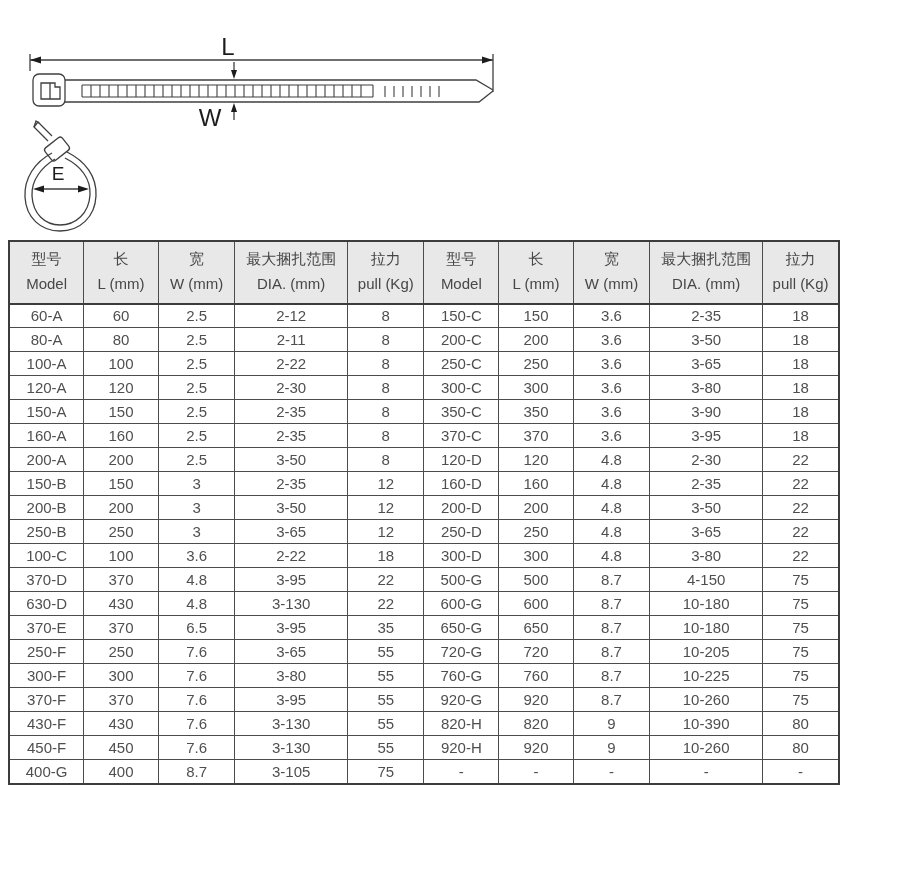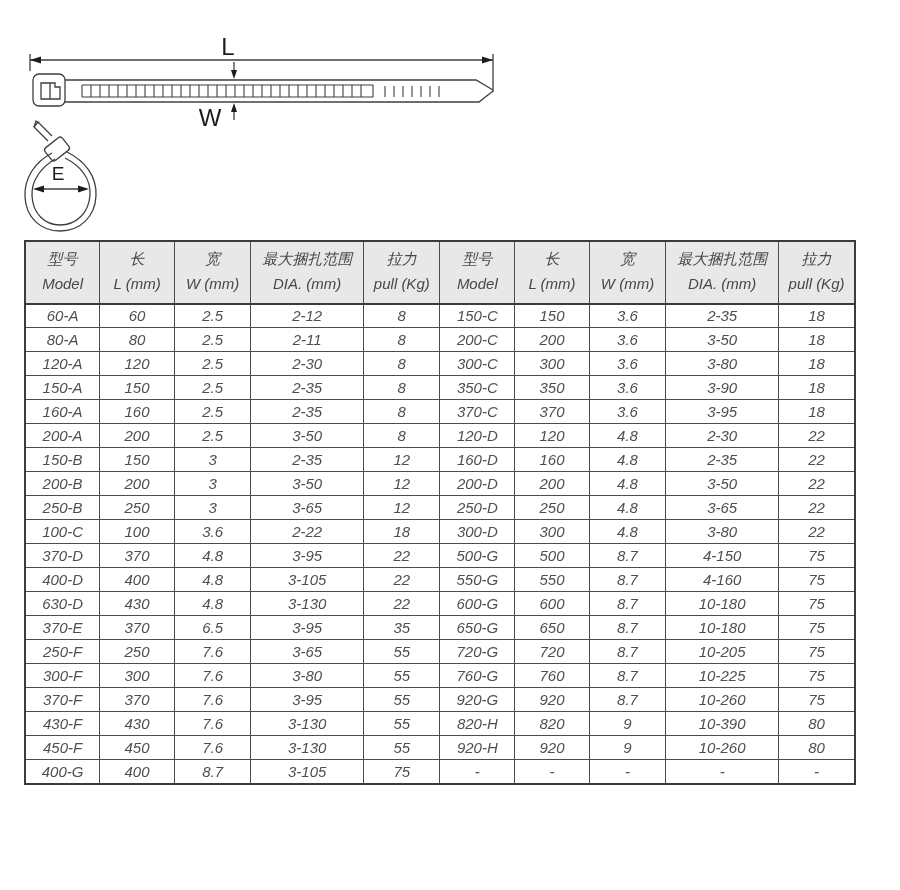--- a/index.html
+++ b/index.html
@@ -3,21 +3,21 @@
 <meta charset="utf-8">
 <style>
   * { margin:0; padding:0; box-sizing:border-box; }
   html,body { width:900px; height:890px; background:#ffffff; overflow:hidden; }
   body { font-family:"Liberation Sans","DejaVu Sans",sans-serif; position:relative; }
 
   .diagram-wrap { position:absolute; left:0; top:0; width:900px; height:238px; }
   .diagram-wrap svg { display:block; }
   .dim-label { font-family:"Liberation Sans",sans-serif; fill:#1c1c1c; }
 
-  .spec-table-wrap { position:absolute; left:24px; top:240px; width:700px;font-style:italic; }
+  .spec-table-wrap { position:absolute; left:8px; top:240px; width:700px; }
   table.spec { border-collapse:collapse; table-layout:fixed; width:832px;
                border:2px solid #3c3c3c; }
   table.spec th, table.spec td {
     border:1px solid #4c4c4c;
     text-align:center; vertical-align:middle;
     color:#4f4f4f;
     overflow:hidden; white-space:nowrap;
   }
   table.spec thead th {
     background:#e8e8e8;
@@ -214,20 +214,32 @@
           <td>2.5</td>
           <td>2-11</td>
           <td>8</td>
           <td>200-C</td>
           <td>200</td>
           <td>3.6</td>
           <td>3-50</td>
           <td>18</td>
         </tr>
         <tr>
+          <td>100-A</td>
+          <td>100</td>
+          <td>2.5</td>
+          <td>2-22</td>
+          <td>8</td>
+          <td>250-C</td>
+          <td>250</td>
+          <td>3.6</td>
+          <td>3-65</td>
+          <td>18</td>
+        </tr>
+        <tr>
           <td>120-A</td>
           <td>120</td>
           <td>2.5</td>
           <td>2-30</td>
           <td>8</td>
           <td>300-C</td>
           <td>300</td>
           <td>3.6</td>
           <td>3-80</td>
           <td>18</td>
@@ -319,32 +331,20 @@
         <tr>
           <td>370-D</td>
           <td>370</td>
           <td>4.8</td>
           <td>3-95</td>
           <td>22</td>
           <td>500-G</td>
           <td>500</td>
           <td>8.7</td>
           <td>4-150</td>
-          <td>75</td>
-        </tr>
-        <tr>
-          <td>400-D</td>
-          <td>400</td>
-          <td>4.8</td>
-          <td>3-105</td>
-          <td>22</td>
-          <td>550-G</td>
-          <td>550</td>
-          <td>8.7</td>
-          <td>4-160</td>
           <td>75</td>
         </tr>
         <tr>
           <td>630-D</td>
           <td>430</td>
           <td>4.8</td>
           <td>3-130</td>
           <td>22</td>
           <td>600-G</td>
           <td>600</td>

